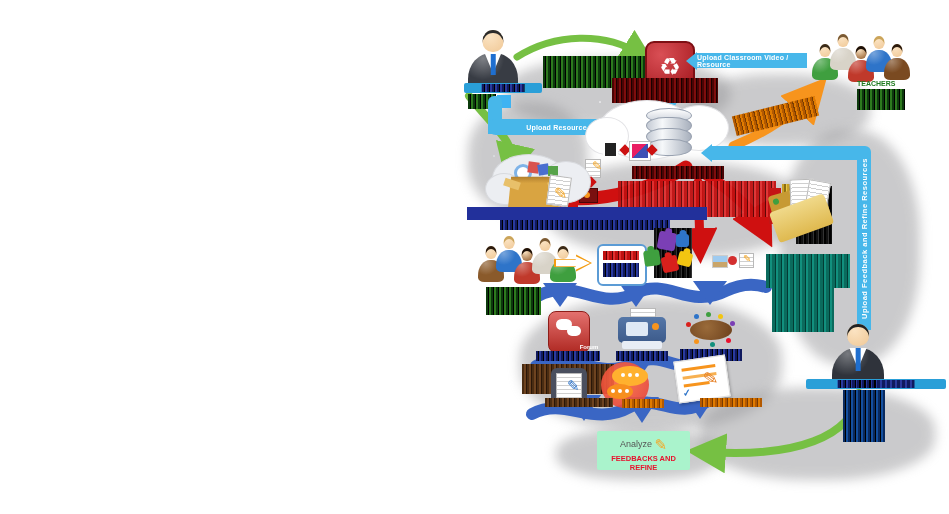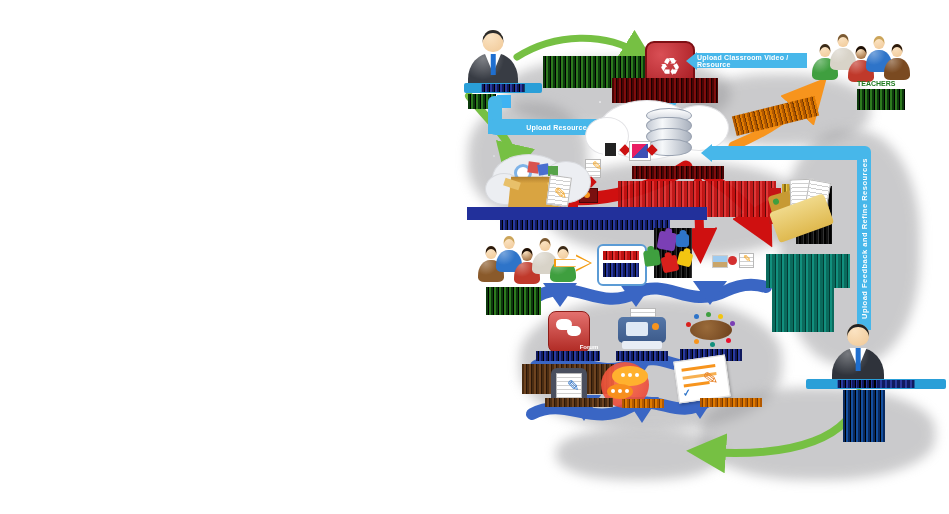--- a/index.html
+++ b/index.html
@@ -337,20 +337,27 @@
     <span style="position:absolute;left:6px;top:7px;width:34px;height:3px;background:#f7941d;"></span>
     <span style="position:absolute;left:6px;top:15px;width:34px;height:3px;background:#f7b051;"></span>
     <span style="position:absolute;left:6px;top:23px;width:26px;height:3px;background:#f7941d;"></span>
     <span class="pencil" style="left:26px;top:12px;font-size:18px;color:#e67e22;">✎</span>
     <span style="position:absolute;left:4px;top:26px;color:#2e74c9;font-size:10px;font-weight:bold;">✓</span>
   </div>
   <div class="glitch g-brown" style="left:545px;top:398px;width:68px;height:9px;"></div>
   <div class="glitch g-orange" style="left:622px;top:399px;width:42px;height:9px;"></div>
   <div class="glitch g-orange" style="left:700px;top:398px;width:62px;height:9px;"></div>
 
+  <div class="greenbox" style="left:597px;top:431px;width:93px;height:39px;">
+    <div style="margin-top:6px;font-size:9px;color:#555;">
+      <span>Analyze</span>
+      <span class="pencil" style="position:static;font-size:15px;vertical-align:middle;">✎</span>
+    </div>
+    <div style="font-size:7.5px;font-weight:bold;color:#e8112d;margin-top:2px;">FEEDBACKS AND REFINE</div>
+  </div>
 
   <div class="person tie" style="left:832px;top:324px;width:52px;height:62px;--suit:#2f333b;--hair:#222;">
       <i class="head"></i>
       <i class="body"></i>
     </div>
   <div class="banner" style="left:806px;top:379px;width:140px;height:10px;">
     <span class="in g-navy glitch"></span>
     </div>
   <div class="glitch g-bluecol" style="left:843px;top:390px;width:42px;height:52px;"></div>
 

